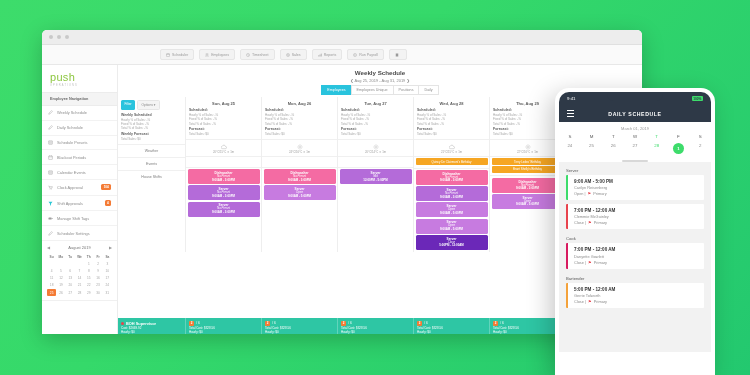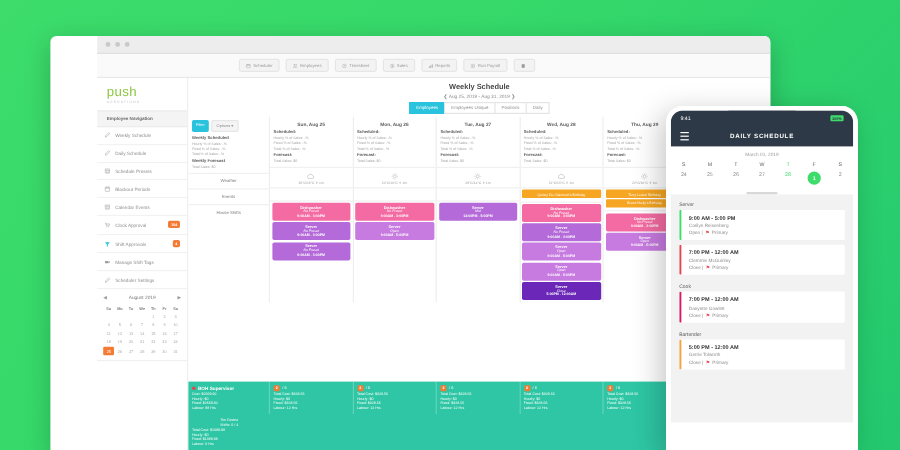--- a/index.html
+++ b/index.html
@@ -6,26 +6,25 @@
   html, body { width: 750px; height: 375px; overflow: hidden; }
   body {
     font-family: "Liberation Sans", sans-serif;
     background: linear-gradient(135deg, #3ddc6b 0%, #35d96a 40%, #23c86f 100%);
     position: relative;
   }
 
   
   .browser {
     position: absolute; left: 42px; top: 30px;
-    width: 600px; height: 345px;
+    width: 600px; height: 304px;
     background: #fff;
     border-radius: 5px 5px 0 0;
     box-shadow: 0 6px 22px rgba(0,0,0,.22);
     overflow: hidden;
-    padding-left: 39px;
   }
   .titlebar {
     height: 15px; background: #ededed; border-bottom: 1px solid #e0e0e0;
     display: flex; align-items: center; padding-left: 7px; gap: 4px;
   }
   .dot { width: 4px; height: 4px; border-radius: 50%; background: #c9c9c9; }
 
   .toolbar {
     height: 20px; background: #fafafa; border-bottom: 1px solid #e8e8e8;
     display: flex; align-items: center; padding-left: 118px; gap: 5px;

